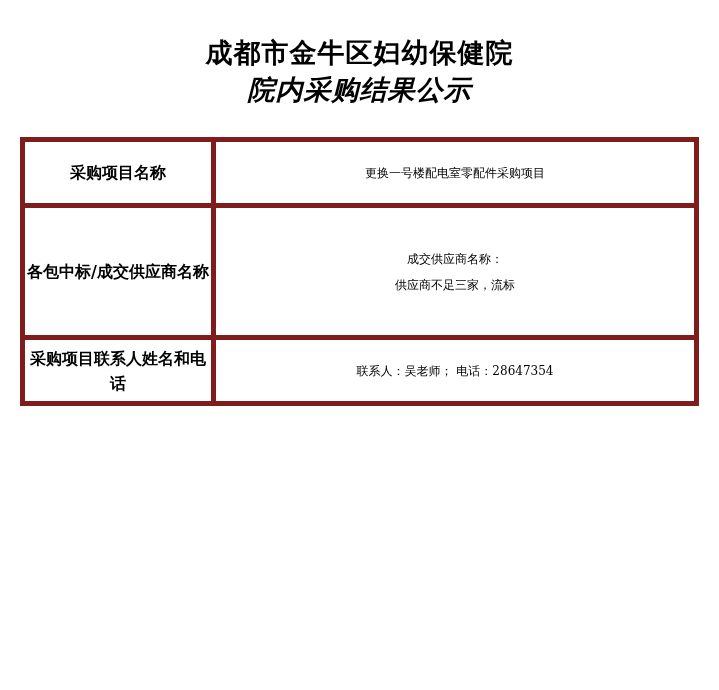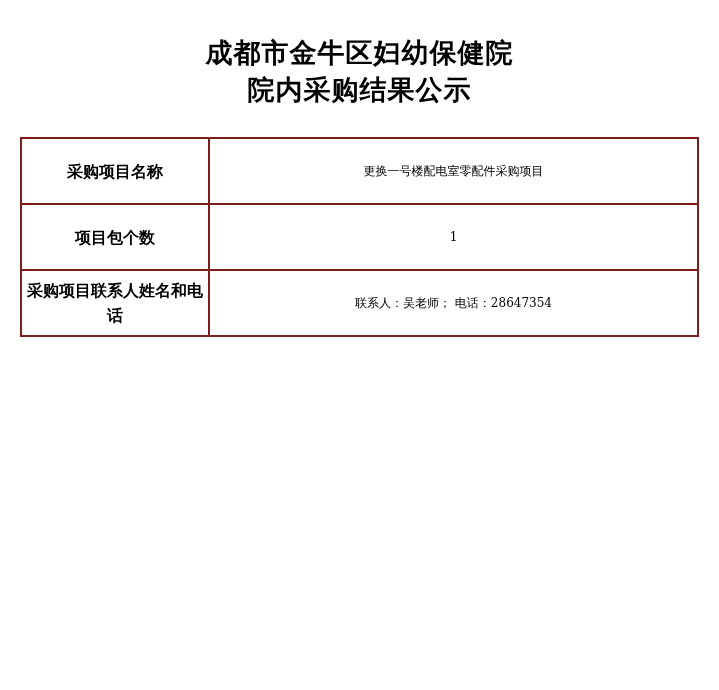--- a/index.html
+++ b/index.html
@@ -24,29 +24,30 @@
   .doc-title {
     text-align: center;
     font-weight: bold;
     font-size: 27px;
     line-height: 37px;
     letter-spacing: 1px;
     padding-top: 22px;
   }
   .doc-title .line2 {
     display: block;
+    font-style: italic;
   }
   table.result-table {
     border-collapse: collapse;
     margin: 29px auto 0 auto;
     width: 679px;
     table-layout: fixed;
   }
   table.result-table td {
-    border: 2px solid #7f1d1d;
+    border: 5px solid #7f1d1d;
     padding: 0;
     vertical-align: middle;
   }
   td.label {
     width: 186px;
     text-align: center;
     font-weight: bold;
     font-size: 16px;
     line-height: 25px;
     padding: 6px 6px;
@@ -83,23 +84,26 @@
     <span>成都市金牛区妇幼保健院</span>
     <span class="line2">院内采购结果公示</span>
   </div>
 
   <table class="result-table">
     <tbody>
       <tr class="row-h1">
         <td class="label">采购项目名称</td>
         <td class="value">更换一号楼配电室零配件采购项目</td>
       </tr>
-      <tr class="row-h3">
-        <td class="label">项目包个数</td>
-        <td class="value">1</td>
+      <tr class="row-h4">
+        <td class="label label-two-line">各包中标/成交供应商名称</td>
+        <td class="value v-multi">
+          <span>成交供应商名称：</span>
+          <span>供应商不足三家，流标</span>
+        </td>
       </tr>
       <tr class="row-h6">
         <td class="label label-two-line">采购项目联系人姓名和电话</td>
         <td class="value">联系人：吴老师；  电话：28647354</td>
       </tr>
     </tbody>
   </table>
 
 </div>
 

